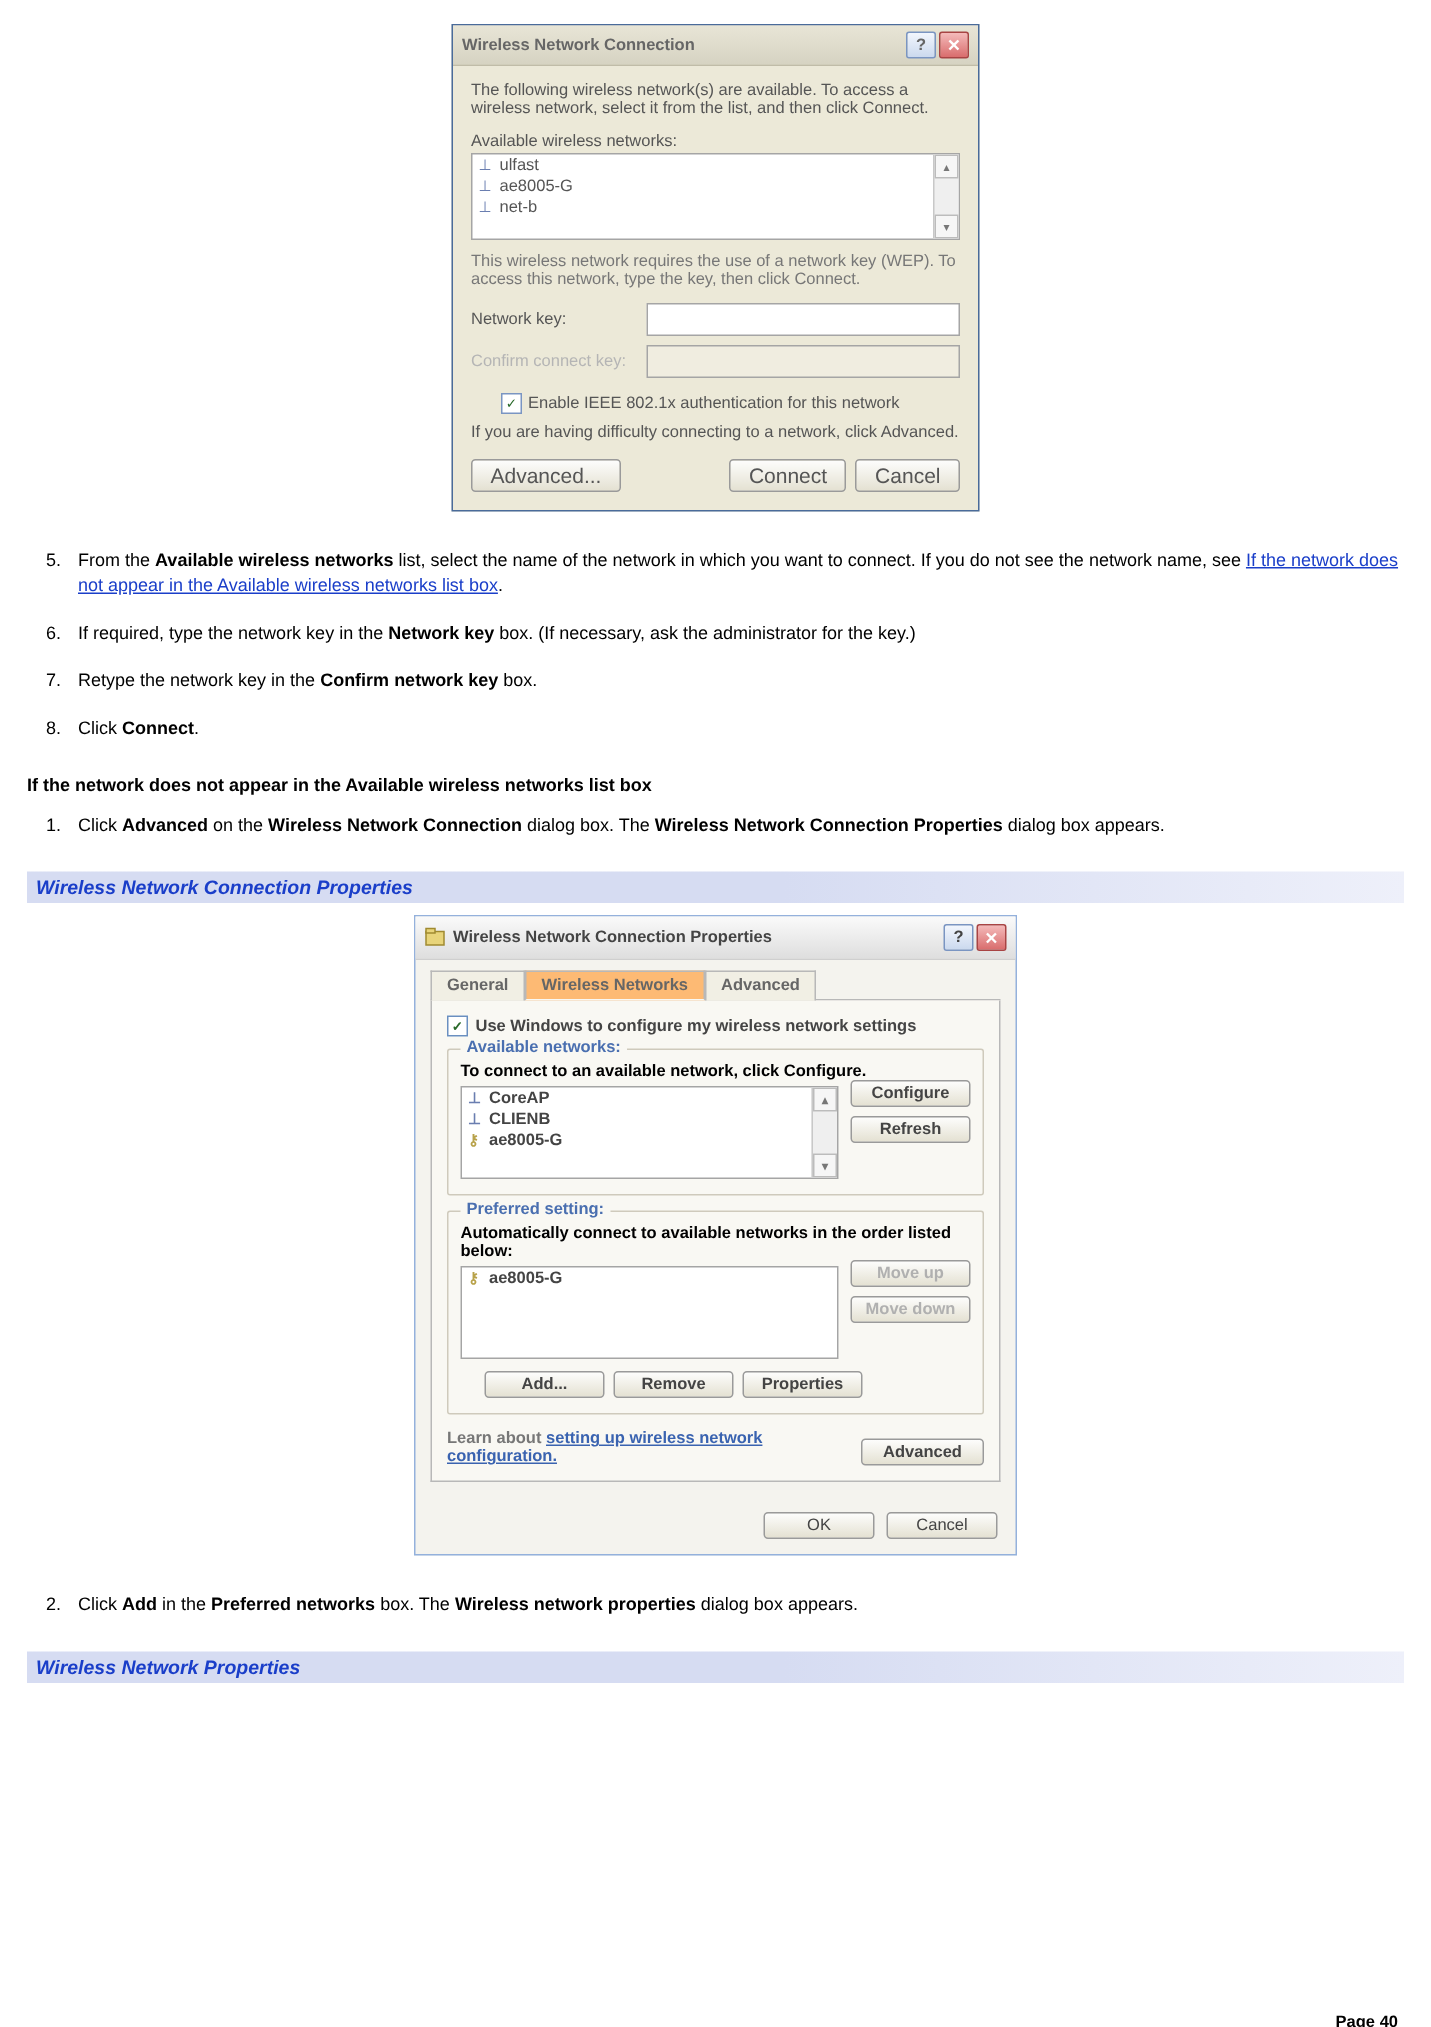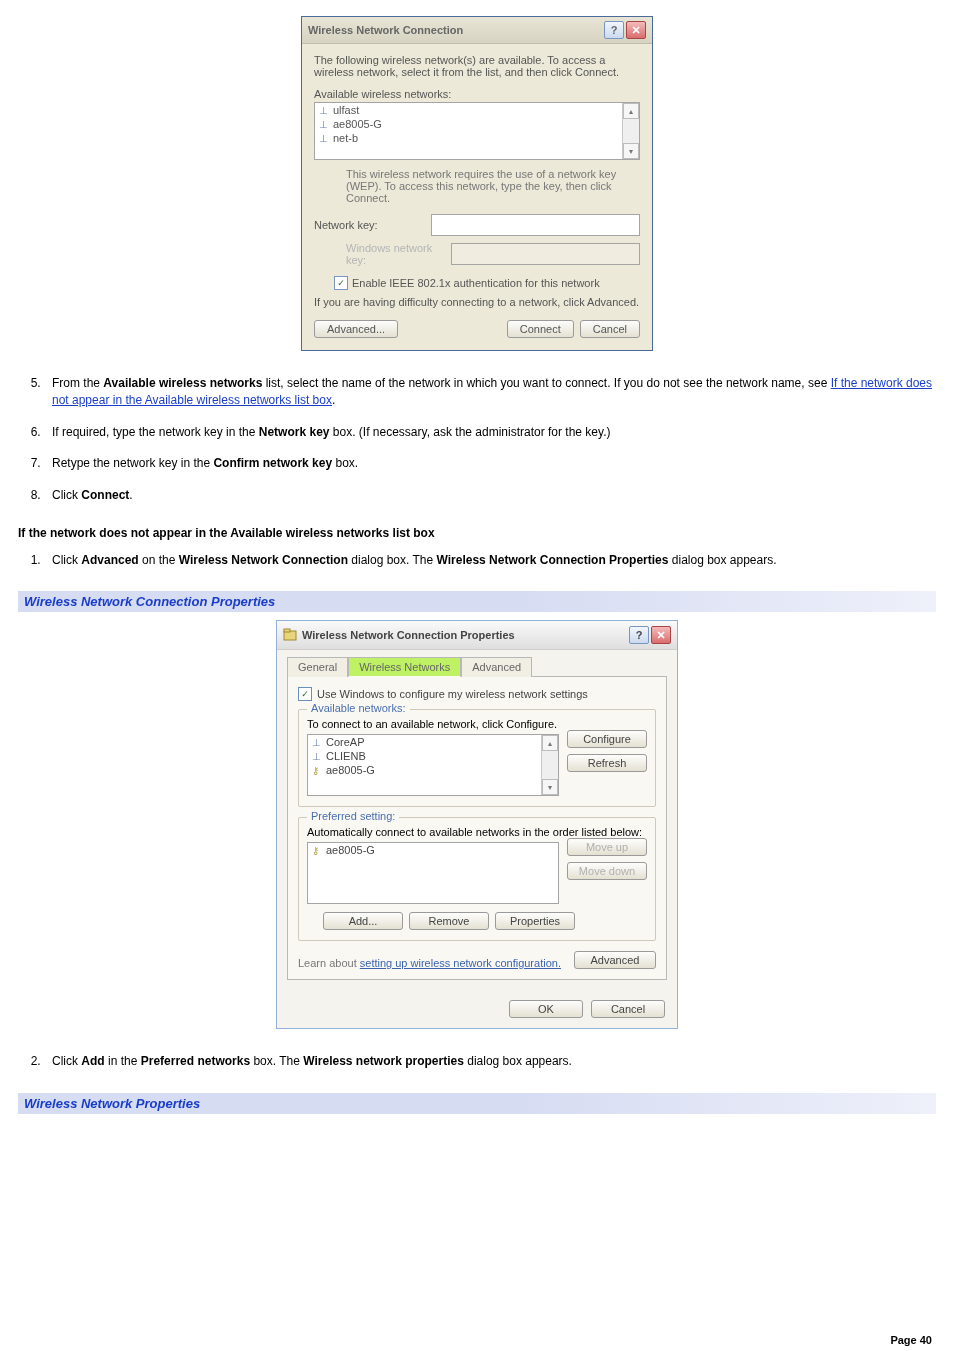--- a/index.html
+++ b/index.html
@@ -57,63 +57,63 @@
     width: 10px; display:inline-block; color:#6a7eb0; margin-right:4px; font-size:10px;
   }
   .lockicon { color:#b8a24a; }
   .scroll-stub {
     position:absolute; right:0; top:0; bottom:0; width:16px;
     background:#efefef; border-left:1px solid #c8c8c8;
     display:flex; flex-direction:column; justify-content:space-between;
     font-size:8px; color:#777; align-items:center;
   }
   .scroll-stub .arr { border:1px solid #bcbcbc; width:14px; height:14px; display:flex;align-items:center;justify-content:center; background:#f6f6f6;}
-  .d1 .lbl { margin-top:10px; color:#777;margin-left:32px;}
+  .d1 .lbl { margin-top:10px; color:#777;}
   .d1 .lbl.disabled { color:#b5b5b5;}
   .d1 input[type=text] {
     width: 210px; border:1px solid #a5a5a5; height:18px; background:#fff;
   }
   .d1 input[type=text].disabled { background:#f0ede0;}
   .d1 .row { display:flex; align-items:center; gap:8px; }
   .d1 .chk { display:flex; align-items:center; gap:4px; margin:10px 0 6px 20px; color:#555;}
   .d1 .chk .box { width:12px; height:12px; border:1px solid #7a95c2; background:#fff; display:inline-flex; align-items:center; justify-content:center; font-size:9px; color:#2a6a2a;}
   .d1 .btn {
     border:1px solid #9a9a9a; background:linear-gradient(#fdfdfc,#e4e1d2);
-    padding:2px 12px; border-radius:3px; color:#555; font-size:11px;
+    padding:2px 12px; border-radius:3px; color:#555; font-size:14px;
   }
   
   .d2 {
     display:inline-block;
     width: 400px;
     border: 1px solid #94b1dc;
     background:#f4f3ee;
     text-align:left;
     font-family: Tahoma, sans-serif;
     font-size:11px;
   }
   .d2-title {
     background: linear-gradient(#fafafa,#dedede);
     padding:5px 6px; display:flex; align-items:center;
     font-weight:bold; color:#444; border-bottom:1px solid #cfcfcf;
   }
   .d2-title .winicon {
     width:14px; height:14px; margin-right:5px;
     display:inline-block;
   }
-  .d2-body { padding: 6px 10px 10px 10px; }
+  .d2-body { padding: 6px 10px 10px 10px; font-weight: bold; }
   .tabs { display:flex; border-bottom:1px solid #b8b8b8; }
   .tab {
     padding:3px 10px;
     border:1px solid #b8b8b8;
     border-bottom:none;
     background:#f1efe4;
     position:relative; top:1px;
     color:#666;
   }
-  .tab.active { background:#bef264; border-bottom:1px solid #f9f8f3; }
+  .tab.active { background:#fdba74; border-bottom:1px solid #f9f8f3; }
   .panel { border:1px solid #b8b8b8; border-top:none; padding:10px; background:#f9f8f3;}
   .d2 .chk2 { display:flex; align-items:center; gap:5px; color:#444; margin-bottom:8px;}
   .d2 .chk2 .box2 { width:12px;height:12px;border:1px solid #6a8fc0;background:#fff;display:inline-flex;align-items:center;justify-content:center;font-size:9px;color:#2a6a2a;}
   .group {
     border:1px solid #cfcabc; border-radius:2px; padding:8px 8px 10px 8px; margin-bottom:10px;
     position:relative;
   }
   .group .legend { position:absolute; top:-8px; left:8px; background:#f9f8f3; padding:0 4px; color:#4a6fb0;}
   .listbox2 {
     border:1px solid #a5a5a5; background:#fff; height:60px; position:relative; margin-top:4px;
@@ -177,21 +177,21 @@
             <div class="arr">▴</div>
             <div class="arr">▾</div>
           </div>
       </div>
       <div class="lbl" style="margin-top:8px;">This wireless network requires the use of a network key (WEP). To access this network, type the key, then click Connect.</div>
       <div class="row" style="margin-top:10px;justify-content:center;">
         <div style="width:112px;">Network key:</div>
         <input type="text" style="">
       </div>
       <div class="row" style="margin-top:6px;">
-        <div class="lbl disabled" style="width:112px; margin-top:0;">Windows network key:</div>
+        <div class="lbl disabled" style="width:112px; margin-top:0;">Confirm connect key:</div>
         <input type="text" class="disabled" style="">
       </div>
       <div class="chk">
         <span class="box">✓</span>
         <span>Enable IEEE 802.1x authentication for this network</span>
       </div>
       <div style="margin-bottom:12px;">If you are having difficulty connecting to a network, click Advanced.</div>
       <div style="display:flex; align-items:center;">
         <span class="btn">Advanced...</span>
         <span style="flex:1"></span>

